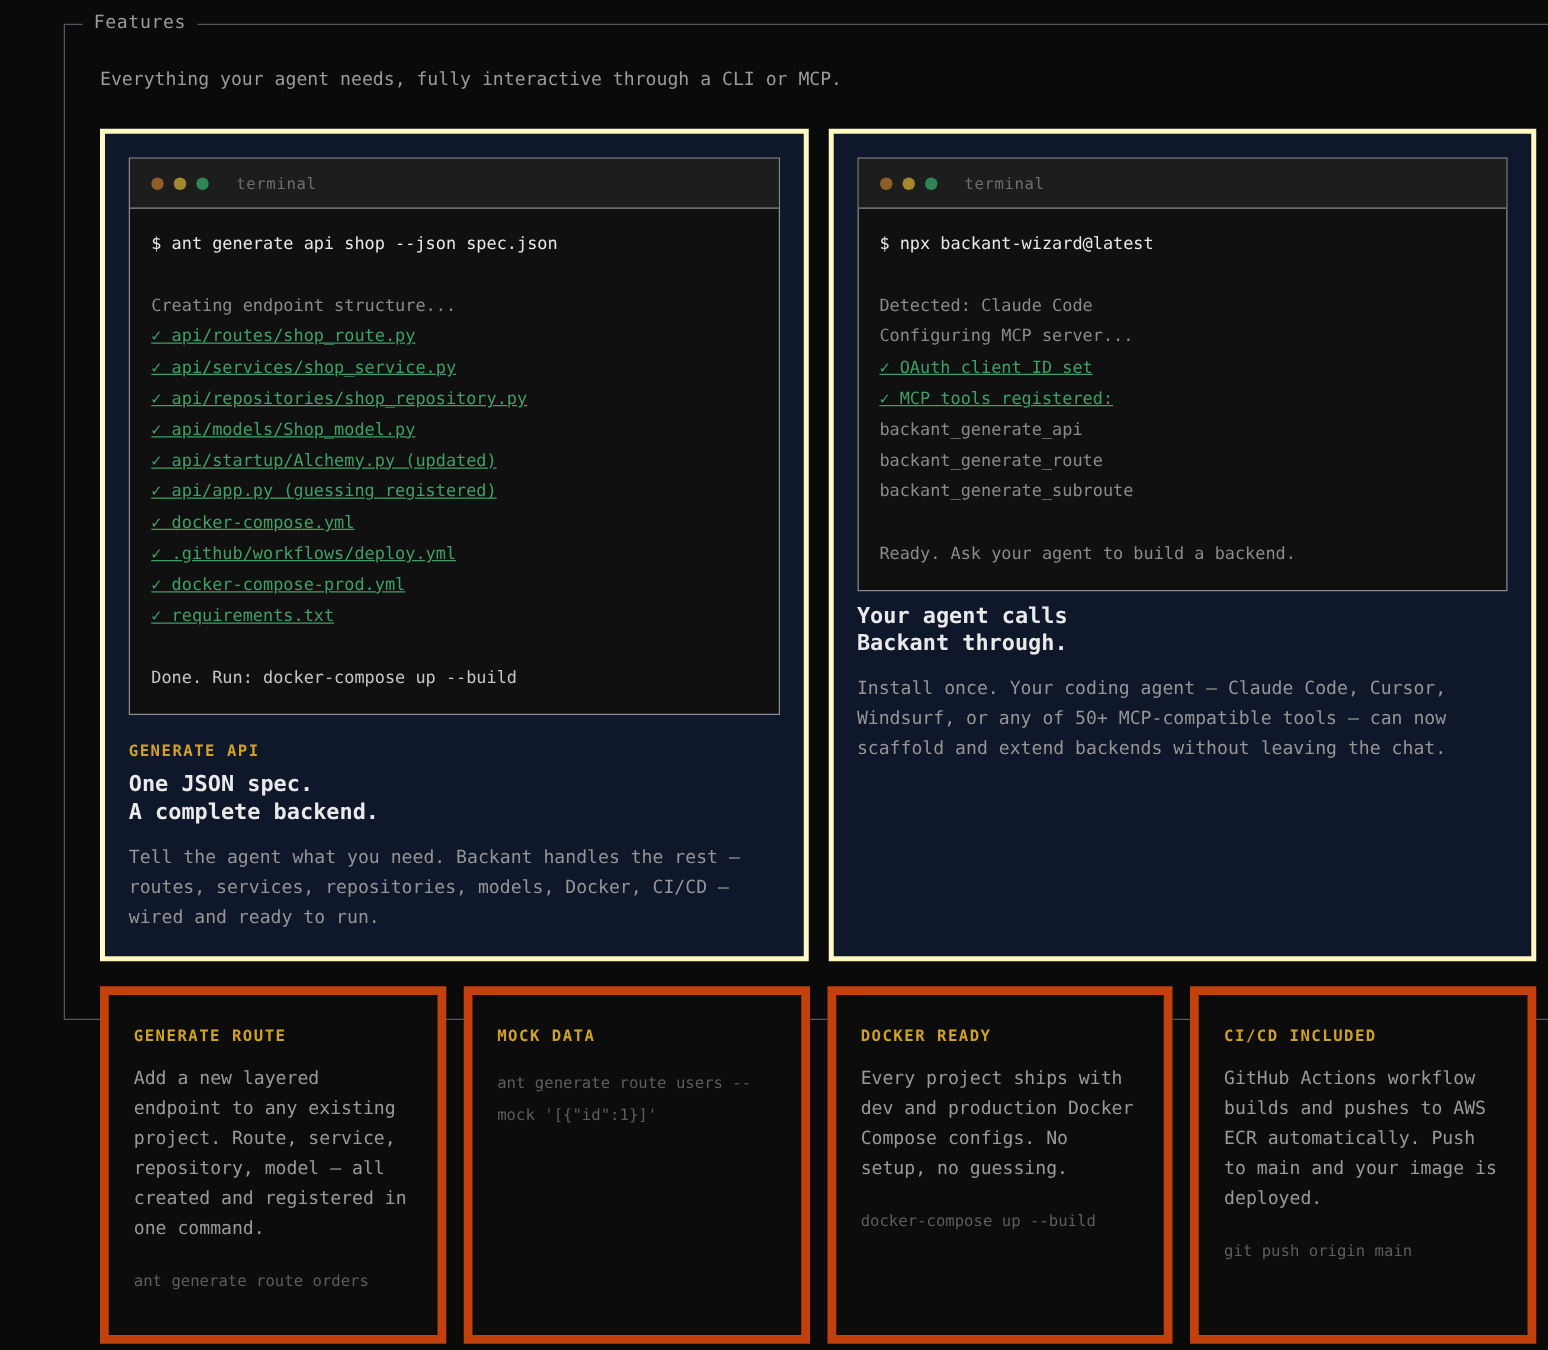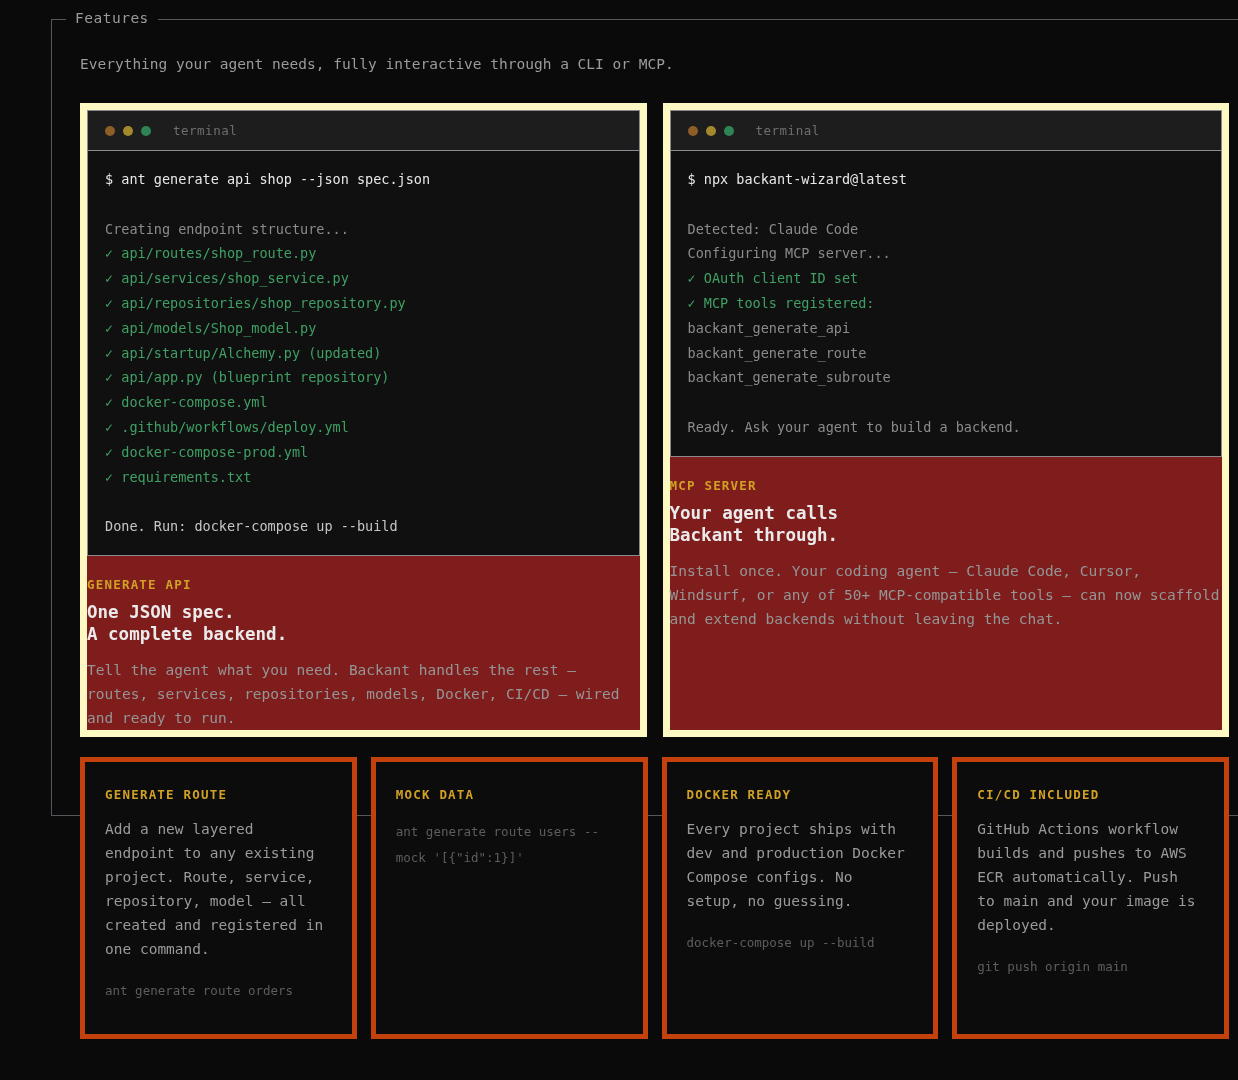--- a/index.html
+++ b/index.html
@@ -7,43 +7,43 @@
               font-family:"DejaVu Sans Mono","Liberation Mono",monospace; }
 
   .frame { position:absolute; left:15px; top:19px; width:1207px; height:797px;
            border:1px solid #56565c; padding:0 28px;margin-left:36px; }
   .legend { position:absolute; top:-10px; left:14px; background:#0a0a0a;
             padding:0 9px; color:#9b9b9b; font-size:14.5px; letter-spacing:0.5px; }
 
   .intro { margin-top:36px; color:#9b9b9b; font-size:14.5px; }
 
   .features-grid { display:grid; grid-template-columns:1fr 1fr; gap:16px; margin-top:31px; }
-  .feature-card { border:7px solid #fef9c3; background:#7f1d1d; }
+  .feature-card { border:4px solid #fef9c3; background:#0f172a; padding:19px; }
 
   .terminal { border:1px solid #8a8a90; background:#101010; }
   .terminal-header { display:flex; align-items:center; height:40px; padding:0 17px;
                      background:#1d1d1d; border-bottom:1px solid #8a8a90; }
   .dot { width:10px; height:10px; border-radius:50%; margin-right:8px; flex:none; }
   .terminal-title { margin-left:14px; color:#6e6e6e; font-size:12.5px; letter-spacing:0.5px; }
   .terminal-body { padding:16px 17px; font-size:13.5px; line-height:24.8px; }
   .t-line { white-space:pre; }
   .t-line.blank { height:24.8px; }
   .t-line.cmd    { color:#e8e8e8; }
   .t-line.dim    { color:#8b8b8b; }
-  .t-line.ok     { color:var(--green); }
+  .t-line.ok     { color:var(--green);text-decoration:underline; }
   .t-line.bright { color:#c6c6c6; }
 
   .feature-label { margin-top:21px; color:var(--accent); font-weight:700;
                    font-size:12.5px; letter-spacing:1.2px; }
   .feature-heading { margin-top:9px; color:#eaeaea; font-weight:700;
                      font-size:17.5px; line-height:22px; }
   .feature-body { margin-top:13px; color:#959595; font-size:14.5px; line-height:24px; }
 
   .cards-grid { display:grid; grid-template-columns:repeat(4,1fr); gap:14px; margin-top:20px; }
-  .small-card { border:5px solid #c2410c; background:#0c0c0c; padding:25px 20px 30px; }
+  .small-card { border:7px solid #c2410c; background:#0c0c0c; padding:25px 20px 30px; }
   .card-label { color:var(--accent); font-weight:700; font-size:12.5px; letter-spacing:1.2px; }
   .card-body { margin-top:15px; color:#9a9a9a; font-size:14.5px; line-height:24px; }
   .card-command { margin-top:17px; color:#5d5d5d; font-size:12.5px; line-height:26px; }
 </style>
 </head>
 <body>
 
 <div class="frame">
   <span class="legend">Features</span>
   <div class="intro">Everything your agent needs, fully interactive through a CLI or MCP.</div>
@@ -58,21 +58,21 @@
           </div>
           <div class="terminal-body">
             <div class="t-line cmd">$ ant generate api shop --json spec.json</div>
             <div class="t-line blank"></div>
             <div class="t-line dim">Creating endpoint structure...</div>
             <div class="t-line ok">✓ api/routes/shop_route.py</div>
             <div class="t-line ok">✓ api/services/shop_service.py</div>
             <div class="t-line ok">✓ api/repositories/shop_repository.py</div>
             <div class="t-line ok">✓ api/models/Shop_model.py</div>
             <div class="t-line ok">✓ api/startup/Alchemy.py (updated)</div>
-            <div class="t-line ok">✓ api/app.py (blueprint repository)</div>
+            <div class="t-line ok">✓ api/app.py (guessing registered)</div>
             <div class="t-line ok">✓ docker-compose.yml</div>
             <div class="t-line ok">✓ .github/workflows/deploy.yml</div>
             <div class="t-line ok">✓ docker-compose-prod.yml</div>
             <div class="t-line ok">✓ requirements.txt</div>
             <div class="t-line blank"></div>
             <div class="t-line bright">Done. Run: docker-compose up --build</div>
           </div>
         </div>
         <div class="feature-label">GENERATE API</div>
         <h2 class="feature-heading">
@@ -96,21 +96,20 @@
             <div class="t-line dim">Configuring MCP server...</div>
             <div class="t-line ok">✓ OAuth client ID set</div>
             <div class="t-line ok">✓ MCP tools registered:</div>
             <div class="t-line dim">backant_generate_api</div>
             <div class="t-line dim">backant_generate_route</div>
             <div class="t-line dim">backant_generate_subroute</div>
             <div class="t-line blank"></div>
             <div class="t-line dim">Ready. Ask your agent to build a backend.</div>
           </div>
         </div>
-        <div class="feature-label">MCP SERVER</div>
         <h2 class="feature-heading">
           <div>Your agent calls</div>
           <div>Backant through.</div>
         </h2>
         <p class="feature-body">Install once. Your coding agent — Claude Code, Cursor, Windsurf, or any of 50+ MCP-compatible tools — can now scaffold and extend backends without leaving the chat.</p>
       </article>
     </div>
   <div class="cards-grid" id="cards-grid">
       <article class="small-card">
         <div class="card-label">GENERATE ROUTE</div>

